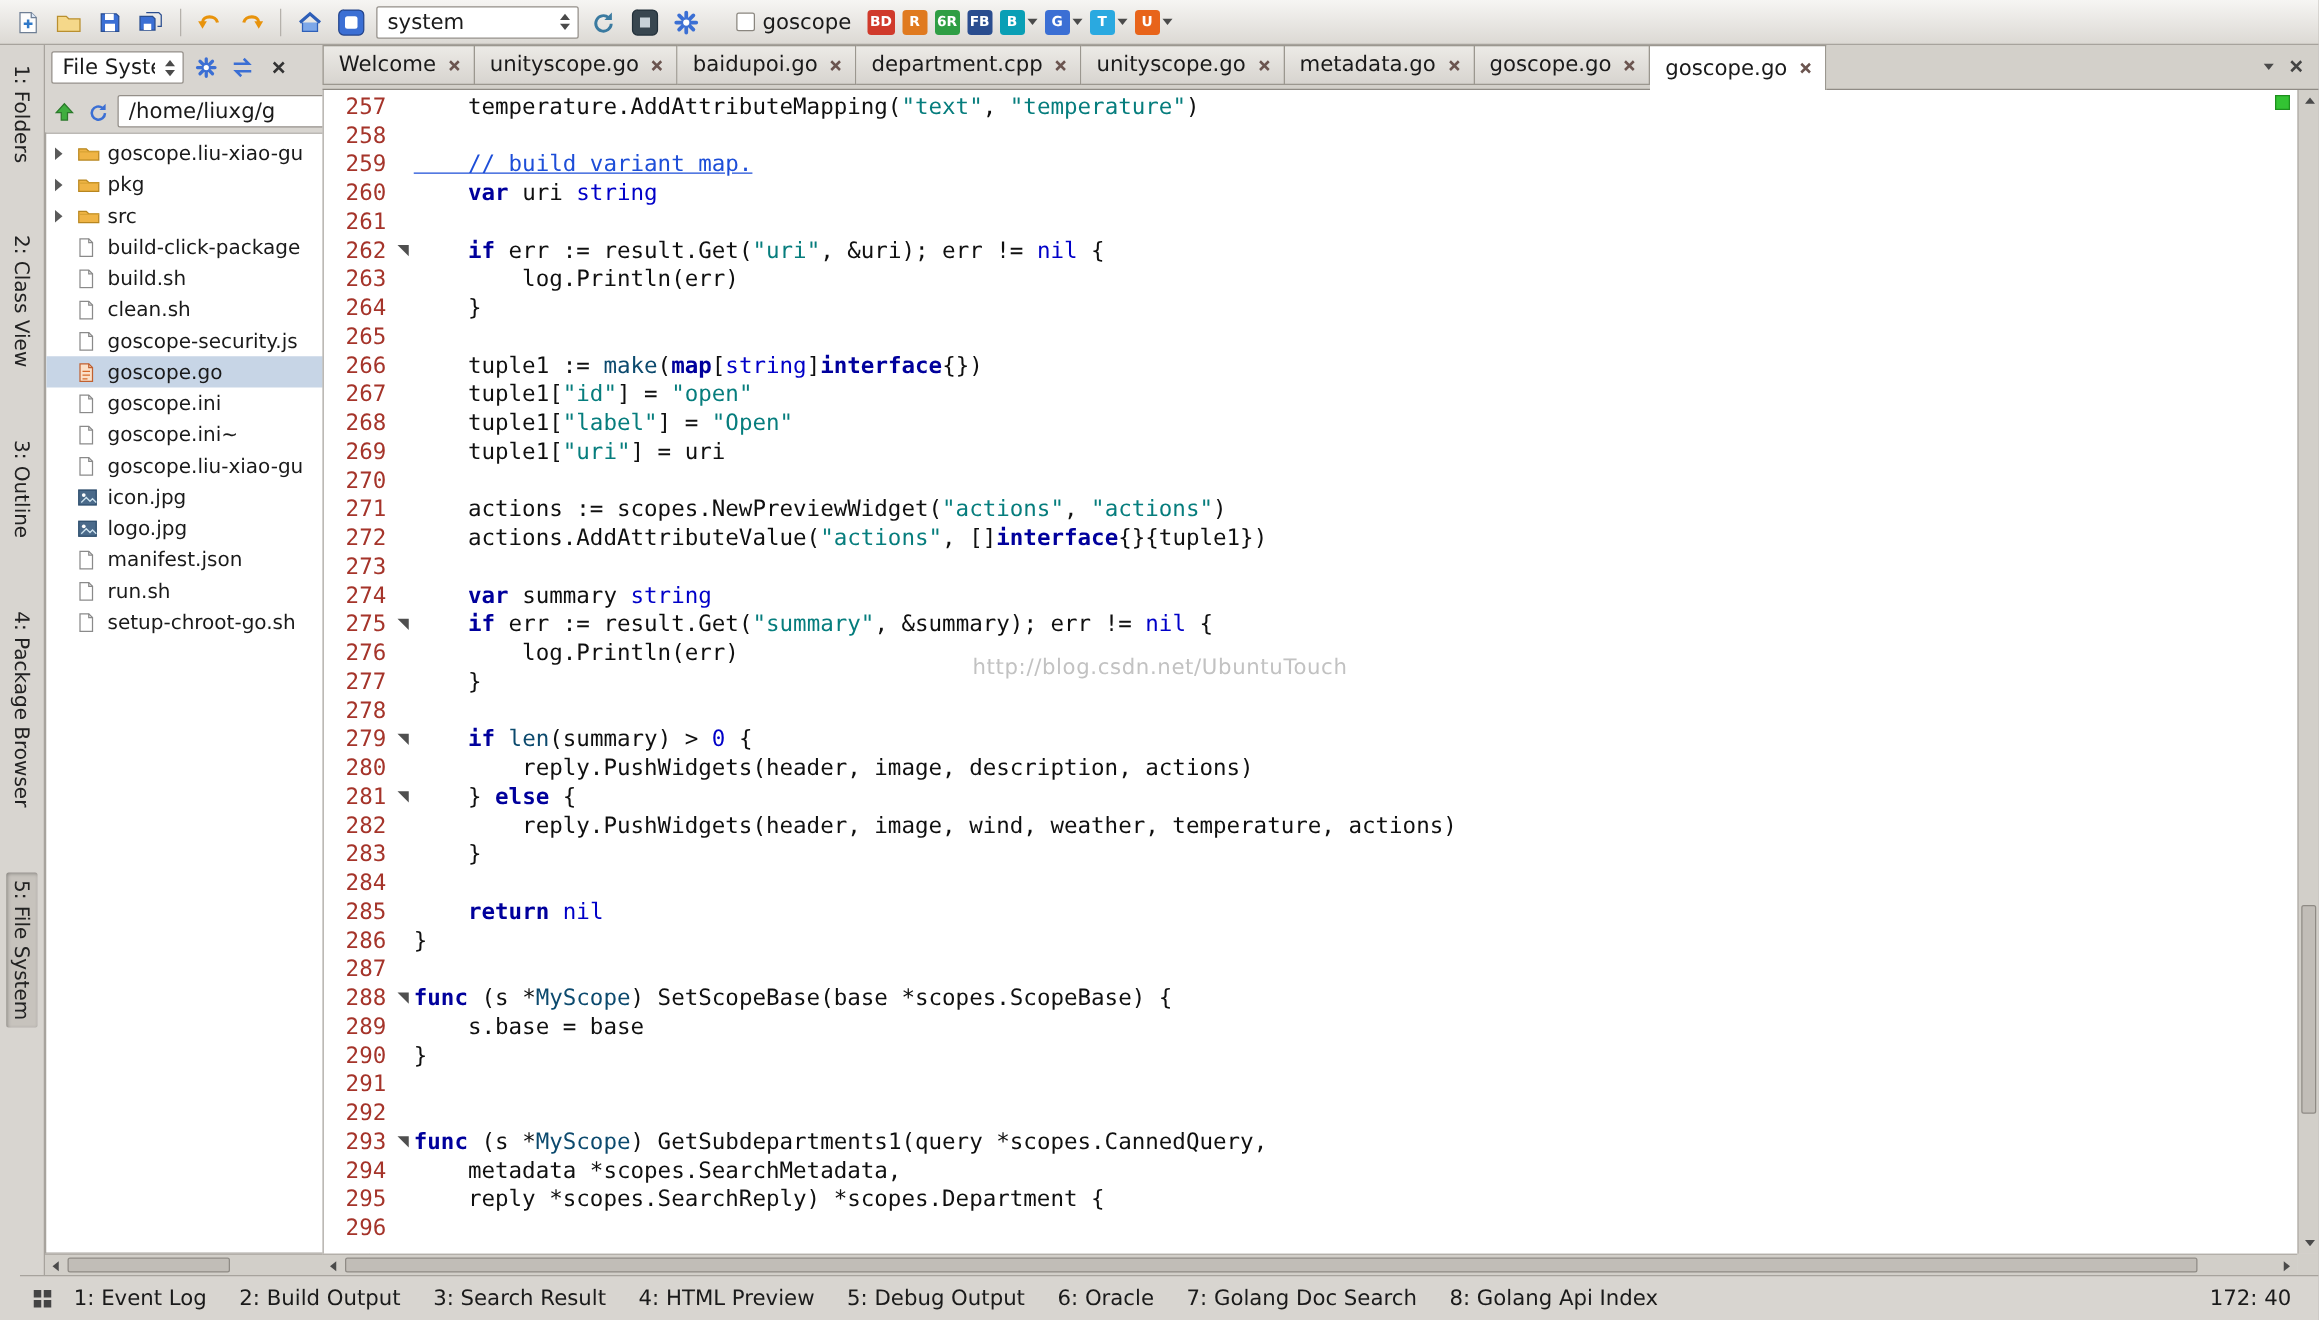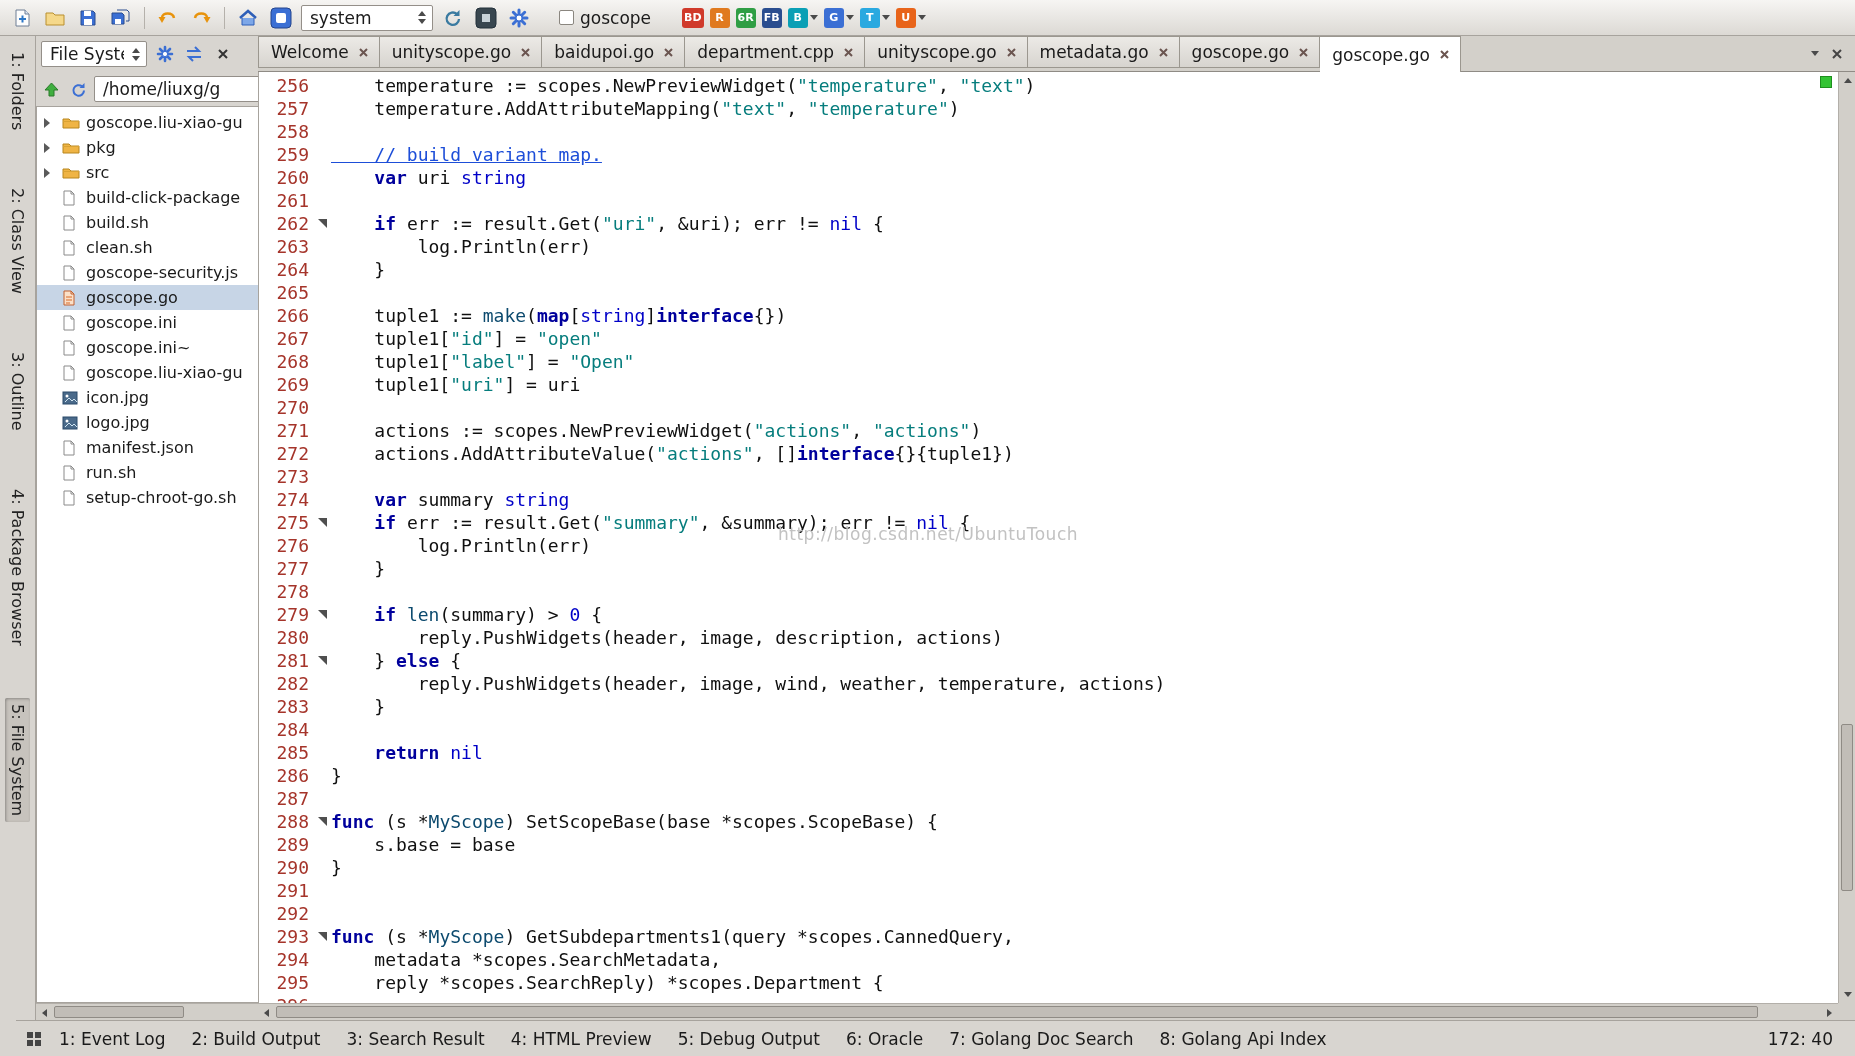--- a/index.html
+++ b/index.html
@@ -19,24 +19,24 @@
   }
   .tb-btn { width: 26px; height: 26px; display: flex; align-items: center; justify-content: center; border-radius: 3px; flex: none; }
   .tb-sep { width: 1px; height: 22px; background: #b5b1ab; margin: 0 3px; flex: none; }
   .combo { height: 26px; background: #fff; border: 1px solid #948f89; border-radius: 2px; display: flex; align-items: center; padding: 0 4px 0 8px; }
   .combo-value { flex: 1; overflow: hidden; white-space: nowrap; }
   .spinner { display: flex; flex-direction: column; gap: 3px; margin-left: 6px; padding: 0 2px; }
   .tri-up   { width:0; height:0; border-left:4px solid transparent; border-right:4px solid transparent; border-bottom:5px solid #4a4a4a; }
   .tri-down { width:0; height:0; border-left:4px solid transparent; border-right:4px solid transparent; border-top:5px solid #4a4a4a; }
   .tri-left  { width:0; height:0; border-top:4px solid transparent; border-bottom:4px solid transparent; border-right:5px solid #4a4a4a; }
   .tri-right { width:0; height:0; border-top:4px solid transparent; border-bottom:4px solid transparent; border-left:5px solid #4a4a4a; }
-  #toolbar-combo { width: 132px; }
+  #toolbar-combo { width: 162px; }
   #goscope-check { display: flex; align-items: center; gap: 6px; margin-left: 20px; }
   .checkbox-box { width: 15px; height: 15px; background: #fff; border: 1px solid #8a867f; border-radius: 2px; }
-  #quick-links { display: flex; align-items: center; gap: 6px; margin-left: 24px; }
+  #quick-links { display: flex; align-items: center; gap: 6px; margin-left: 6px; }
   .chip-wrap { display: flex; align-items: center; gap: 2px; }
   .chip { min-width: 20px; height: 20px; border-radius: 3px; color: #fff; font-size: 11px; font-weight: bold;
           display: flex; align-items: center; justify-content: center; padding: 0 2px; }
   .chip-caret { width:0; height:0; border-left:4px solid transparent; border-right:4px solid transparent; border-top:5px solid #4a4a4a; }
   
   #tab-row {
     position: absolute; left: 258px; top: 36px; right: 0; height: 36px;
     background: #d3d0ca; border-bottom: 1px solid #8f8b85;
     display: flex; align-items: flex-end;
   }
@@ -549,25 +549,20 @@
           <i class="tri-right"></i>
         </span>
       <span class="sb-thumb" style="left:18px;width:130px;top:2px;bottom:2px"></span>
     </div>
   </div>
 
   <div id="editor">
     <div id="code-viewport">
       <div id="code-lines">
           <div class="code-line">
-            <span class="ln">256</span>
-            <span class="fold-col"></span>
-            <span class="code-text"><span class="tok-p">    temperature := scopes.NewPreviewWidget(</span><span class="tok-s">"temperature"</span><span class="tok-p">, </span><span class="tok-s">"text"</span><span class="tok-p">)</span></span>
-          </div>
-          <div class="code-line">
             <span class="ln">257</span>
             <span class="fold-col"></span>
             <span class="code-text"><span class="tok-p">    temperature.AddAttributeMapping(</span><span class="tok-s">"text"</span><span class="tok-p">, </span><span class="tok-s">"temperature"</span><span class="tok-p">)</span></span>
           </div>
           <div class="code-line">
             <span class="ln">258</span>
             <span class="fold-col"></span>
             <span class="code-text"></span>
           </div>
           <div class="code-line">

